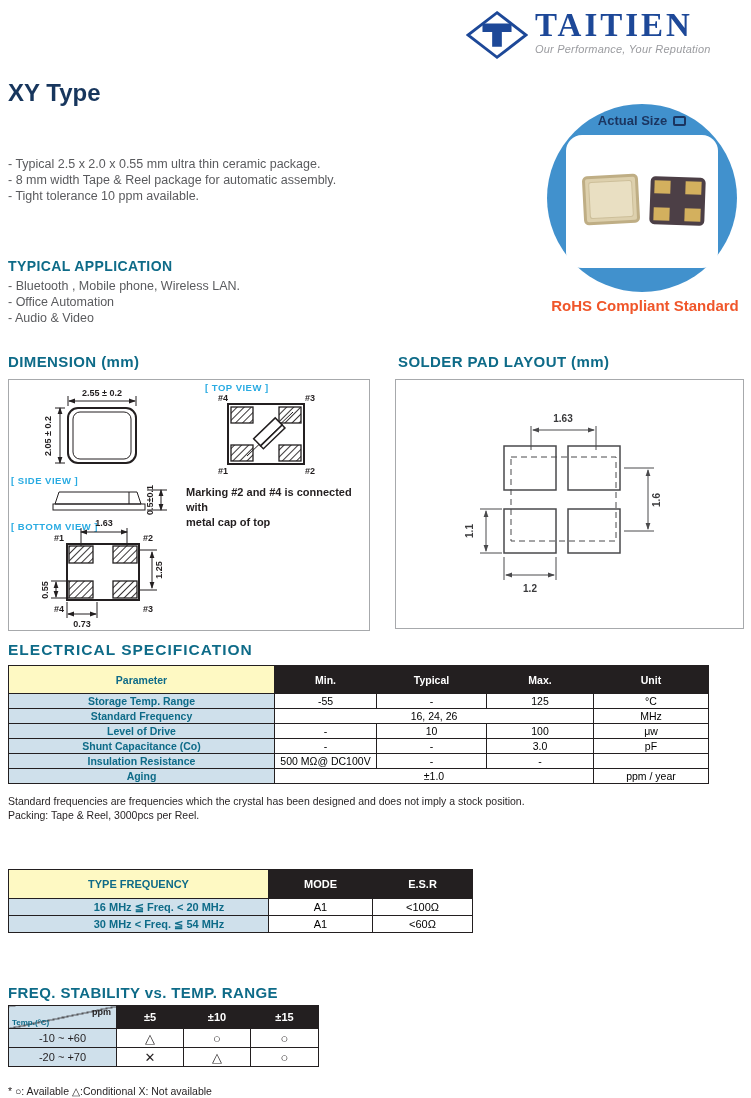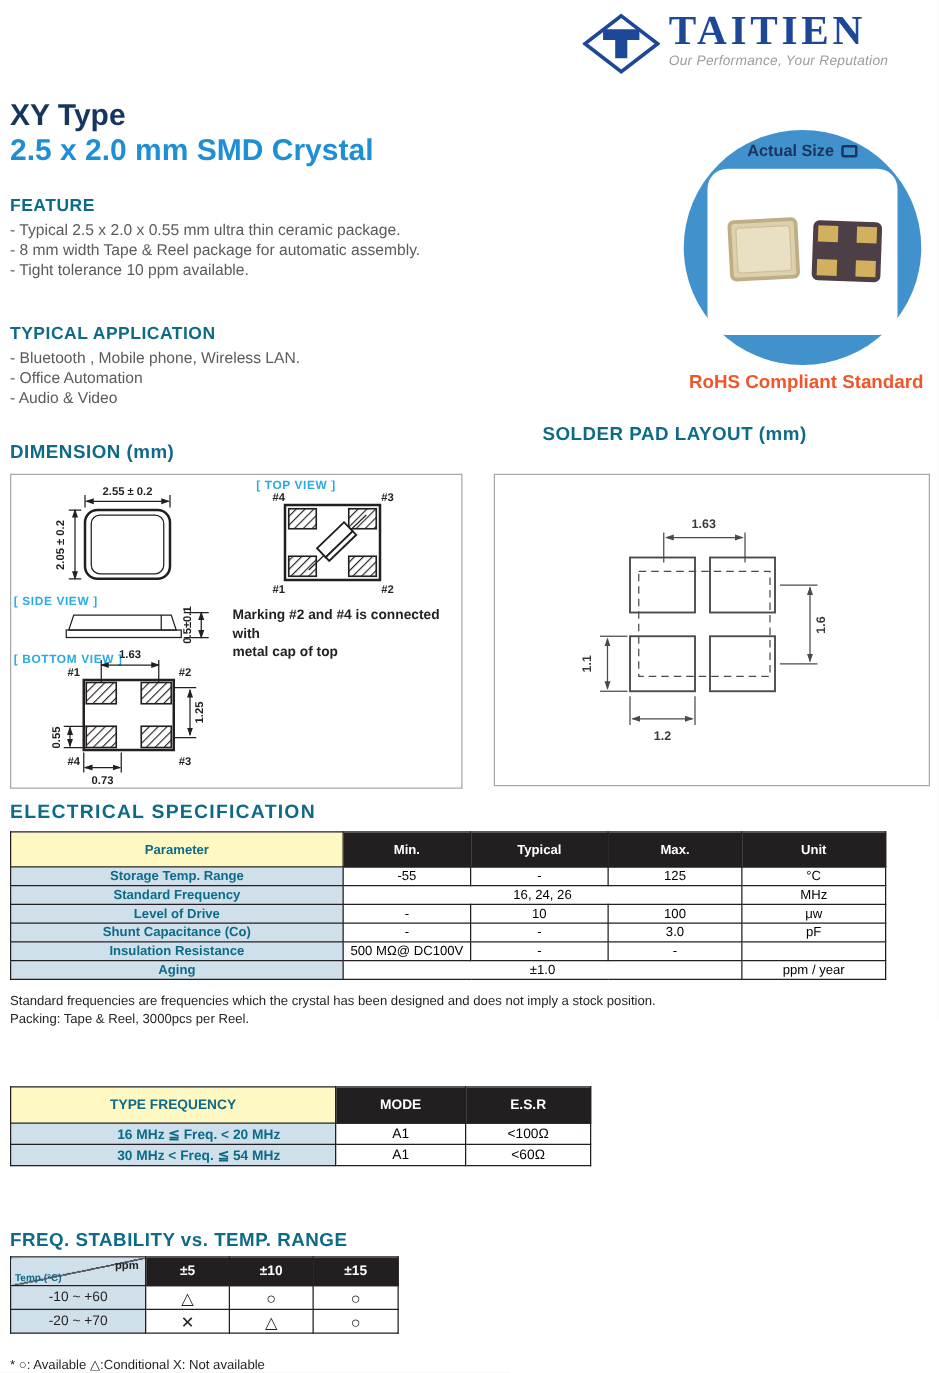--- a/index.html
+++ b/index.html
@@ -31,21 +31,21 @@
   .crystal-gold { position:absolute; left:17px; top:40px; width:56px; height:49px; background:#ddd0ad; border:3px solid #bfae85; border-radius:5px; transform:rotate(-3deg); }
   .crystal-gold-inner { position:absolute; inset:3px; background:#e9dfc2; border-radius:3px; border:1px solid #cdbf9a; }
   .crystal-dark { position:absolute; left:84px; top:42px; width:55px; height:48px; background:#4c3f46; border-radius:5px; transform:rotate(2deg); }
   .cpad { position:absolute; width:16px; height:13px; background:#d3b05e; }
   .cpad.tl{ left:4px; top:4px; } .cpad.tr{ right:4px; top:4px; }
   .cpad.bl{ left:4px; bottom:4px; } .cpad.br{ right:4px; bottom:4px; }
   .rohs { position:absolute; left:545px; top:297px; width:200px; text-align:center; color:#f0562a; font-weight:bold; font-size:15px; }
 
   
   .dim-head { position:absolute; left:8px; top:353px; font-size:15px; }
-  .solder-head { position:absolute; left:398px; top:339px; font-size:15px;margin-left:36px; }
+  .solder-head { position:absolute; left:398px; top:353px; font-size:15px; }
   .dim-box { position:absolute; left:8px; top:379px; width:362px; height:252px; border:1px solid #a7a9ac; background:#fff; }
   .solder-box { position:absolute; left:395px; top:379px; width:349px; height:250px; border:1px solid #a7a9ac; background:#fff; }
   .marking-note { position:absolute; left:186px; top:485px; width:185px; font-size:11px; font-weight:bold; color:#231f20; line-height:1.35; }
 
   
   .tbl { border-collapse:collapse; table-layout:fixed; position:absolute; background:#fff; }
   .tbl th, .tbl td { border:1px solid #231f20; text-align:center; vertical-align:middle; padding:1px 3px; }
   .hd-dark { background:#231f20; color:#ffffff; font-weight:bold; }
   .hd-blue { background:#fef9c3; color:#0e6b88; font-weight:bold; }
   .cell-param { background:#cfe0eb; color:#0e6b88; font-weight:bold; text-align:left; padding-left:9px; }
@@ -90,25 +90,23 @@
       <path d="M17 13 h30 v9 h-10 v15 h-10 v-15 h-10 z" fill="#1d4898"></path>
     </svg>
     <div class="logo-textblock">
       <div class="logo-name">TAITIEN</div>
       <div class="logo-tagline">Our Performance, Your Reputation</div>
     </div>
   </div>
 
   <div class="title-block">
     <div class="title-line1">XY Type</div>
-    <div class="title-line2">2.5 x 2.0 mm SMD Crystal</div>
   </div>
 
   <div class="feature">
-    <div class="sect-head">FEATURE</div>
     <div class="body-line">- Typical 2.5 x 2.0 x 0.55 mm ultra thin ceramic package.</div>
     <div class="body-line">- 8 mm width Tape &amp; Reel package for automatic assembly.</div>
     <div class="body-line">- Tight tolerance 10 ppm available.</div>
   </div>
 
   <div class="application">
     <div class="sect-head">TYPICAL APPLICATION</div>
     <div class="body-line">- Bluetooth , Mobile phone, Wireless LAN.</div>
     <div class="body-line">- Office Automation</div>
     <div class="body-line">- Audio &amp; Video</div>

